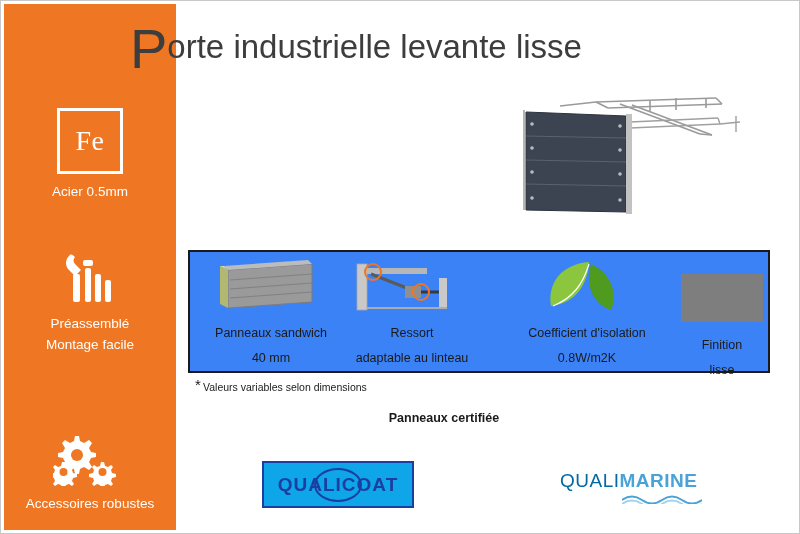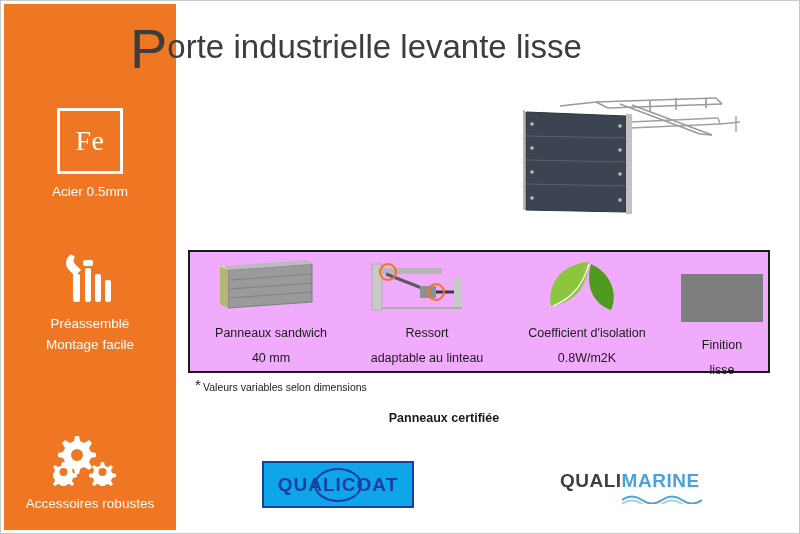--- a/index.html
+++ b/index.html
@@ -99,21 +99,21 @@
 
   
   .feature-box {
     position: absolute;
     left: 188px;
     top: 250px;
     width: 582px;
     height: 123px;
     border: 2px solid #1a1a1a;
     box-sizing: border-box;
-    background: #f0abfc;
+    background: #3b82f6;
   }
   .feature-col {
     position: absolute;
     top: 0;
     height: 123px;
     text-align: center;
   }
   .feature-thumb {
     height: 62px;
     margin-top: 6px;
@@ -200,21 +200,21 @@
     left: 560px;
     top: 470px;
     width: 150px;
     height: 36px;
   }
   .qm-text {
     font-size: 19px;
     font-family: "Liberation Sans", sans-serif;
     letter-spacing: 0.5px;
   }
-  .qm-quali { color: #404040; font-weight: bold; }
+  .qm-quali { color: #0369a1; font-weight: normal; }
   .qm-marine { color: #4aa3d8; font-weight: bold; }
   .qm-wave {
     position: absolute;
     left: 62px;
     top: 22px;
     width: 80px;
     height: 12px;
   }
 </style>
 </head>
@@ -331,21 +331,21 @@
             <line x1="14" y1="22" x2="96" y2="16"></line>
             <line x1="14" y1="31" x2="96" y2="25"></line>
             <line x1="14" y1="40" x2="96" y2="34"></line>
           </g>
         </svg>
       </div>
       <div class="feature-title">Panneaux sandwich</div>
       <div class="feature-sub">40 mm</div>
     </div>
 
-    <div class="feature-col" style="left:161px; width:152px;">
+    <div class="feature-col" style="left:146px; width:152px;">
       <div class="feature-thumb">
         <svg width="130" height="58" viewBox="0 0 130 58">
           <rect x="10" y="6" width="10" height="46" fill="#c9c9c9" stroke="#a8a8a8" stroke-width="0.8"></rect>
           <rect x="20" y="10" width="60" height="6" fill="#b7b7b7"></rect>
           <path d="M24 16 L70 34" stroke="#5a5a5a" stroke-width="3" fill="none"></path>
           <path d="M70 34 L96 34" stroke="#3a3a3a" stroke-width="3" fill="none"></path>
           <rect x="58" y="28" width="16" height="12" fill="#8f8f8f"></rect>
           <circle cx="26" cy="14" r="8" fill="none" stroke="#ef7622" stroke-width="2"></circle>
           <circle cx="74" cy="34" r="8" fill="none" stroke="#ef7622" stroke-width="2"></circle>
           <rect x="92" y="20" width="8" height="30" fill="#c9c9c9"></rect>

